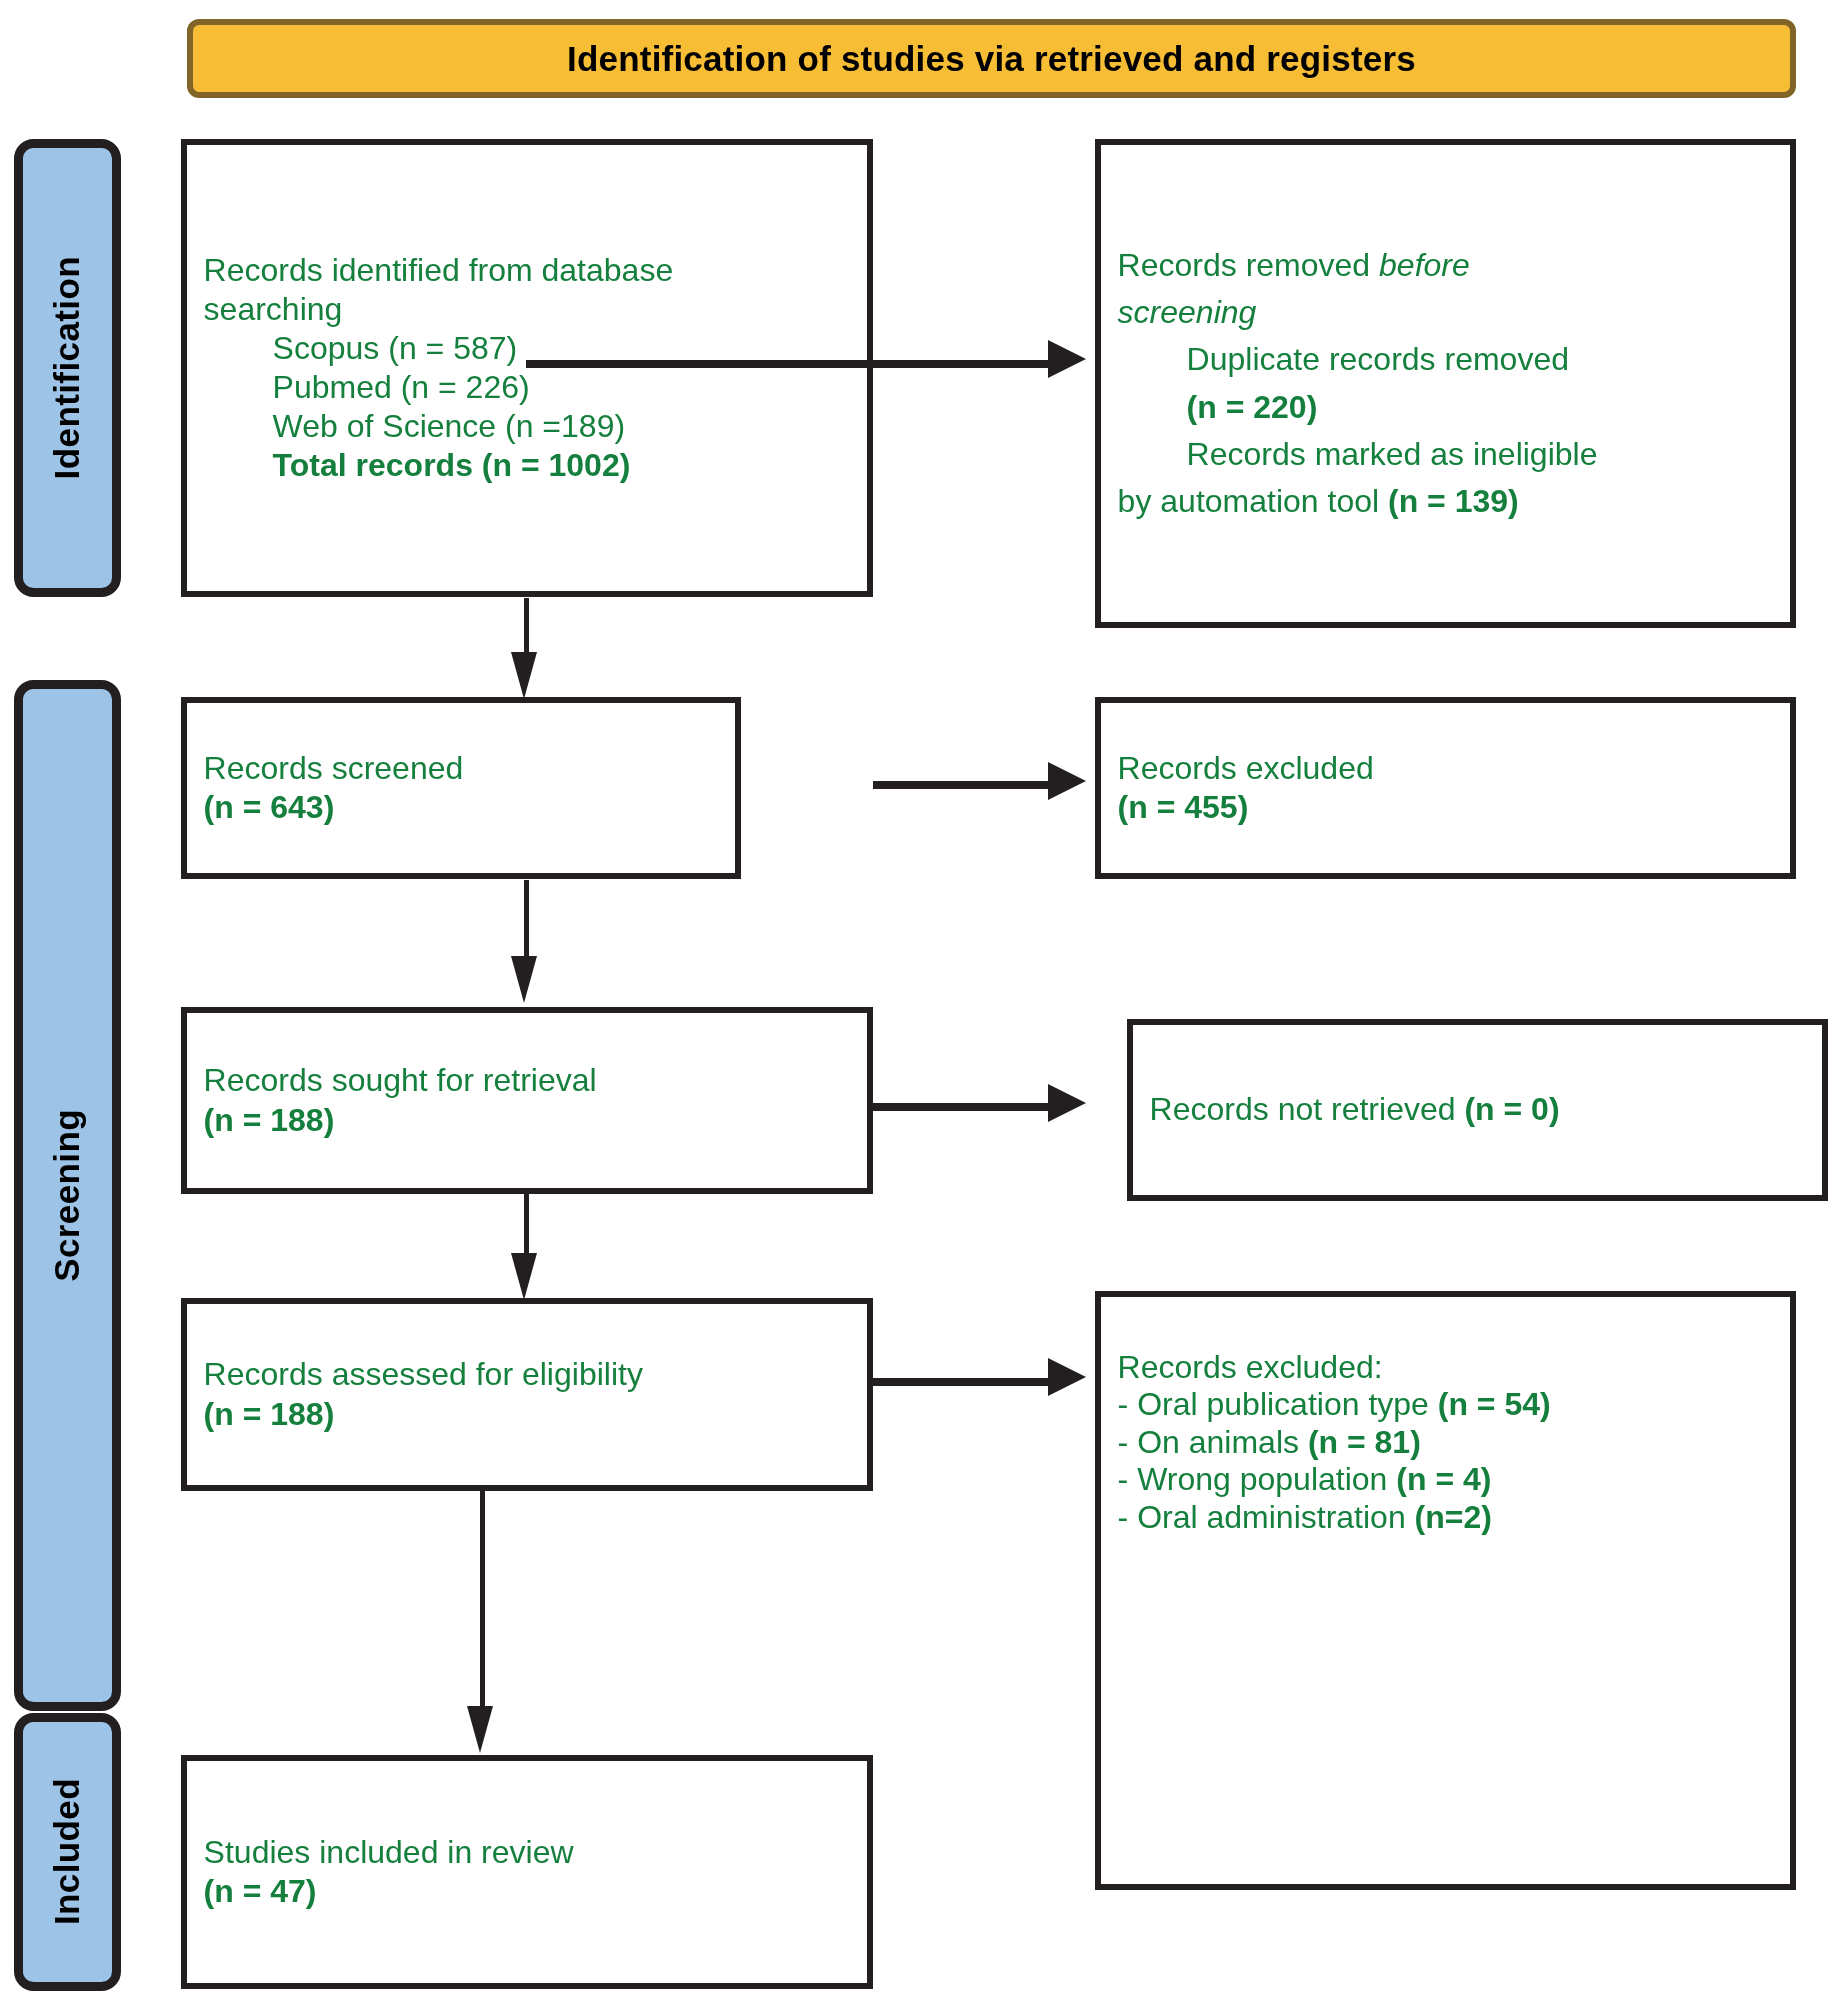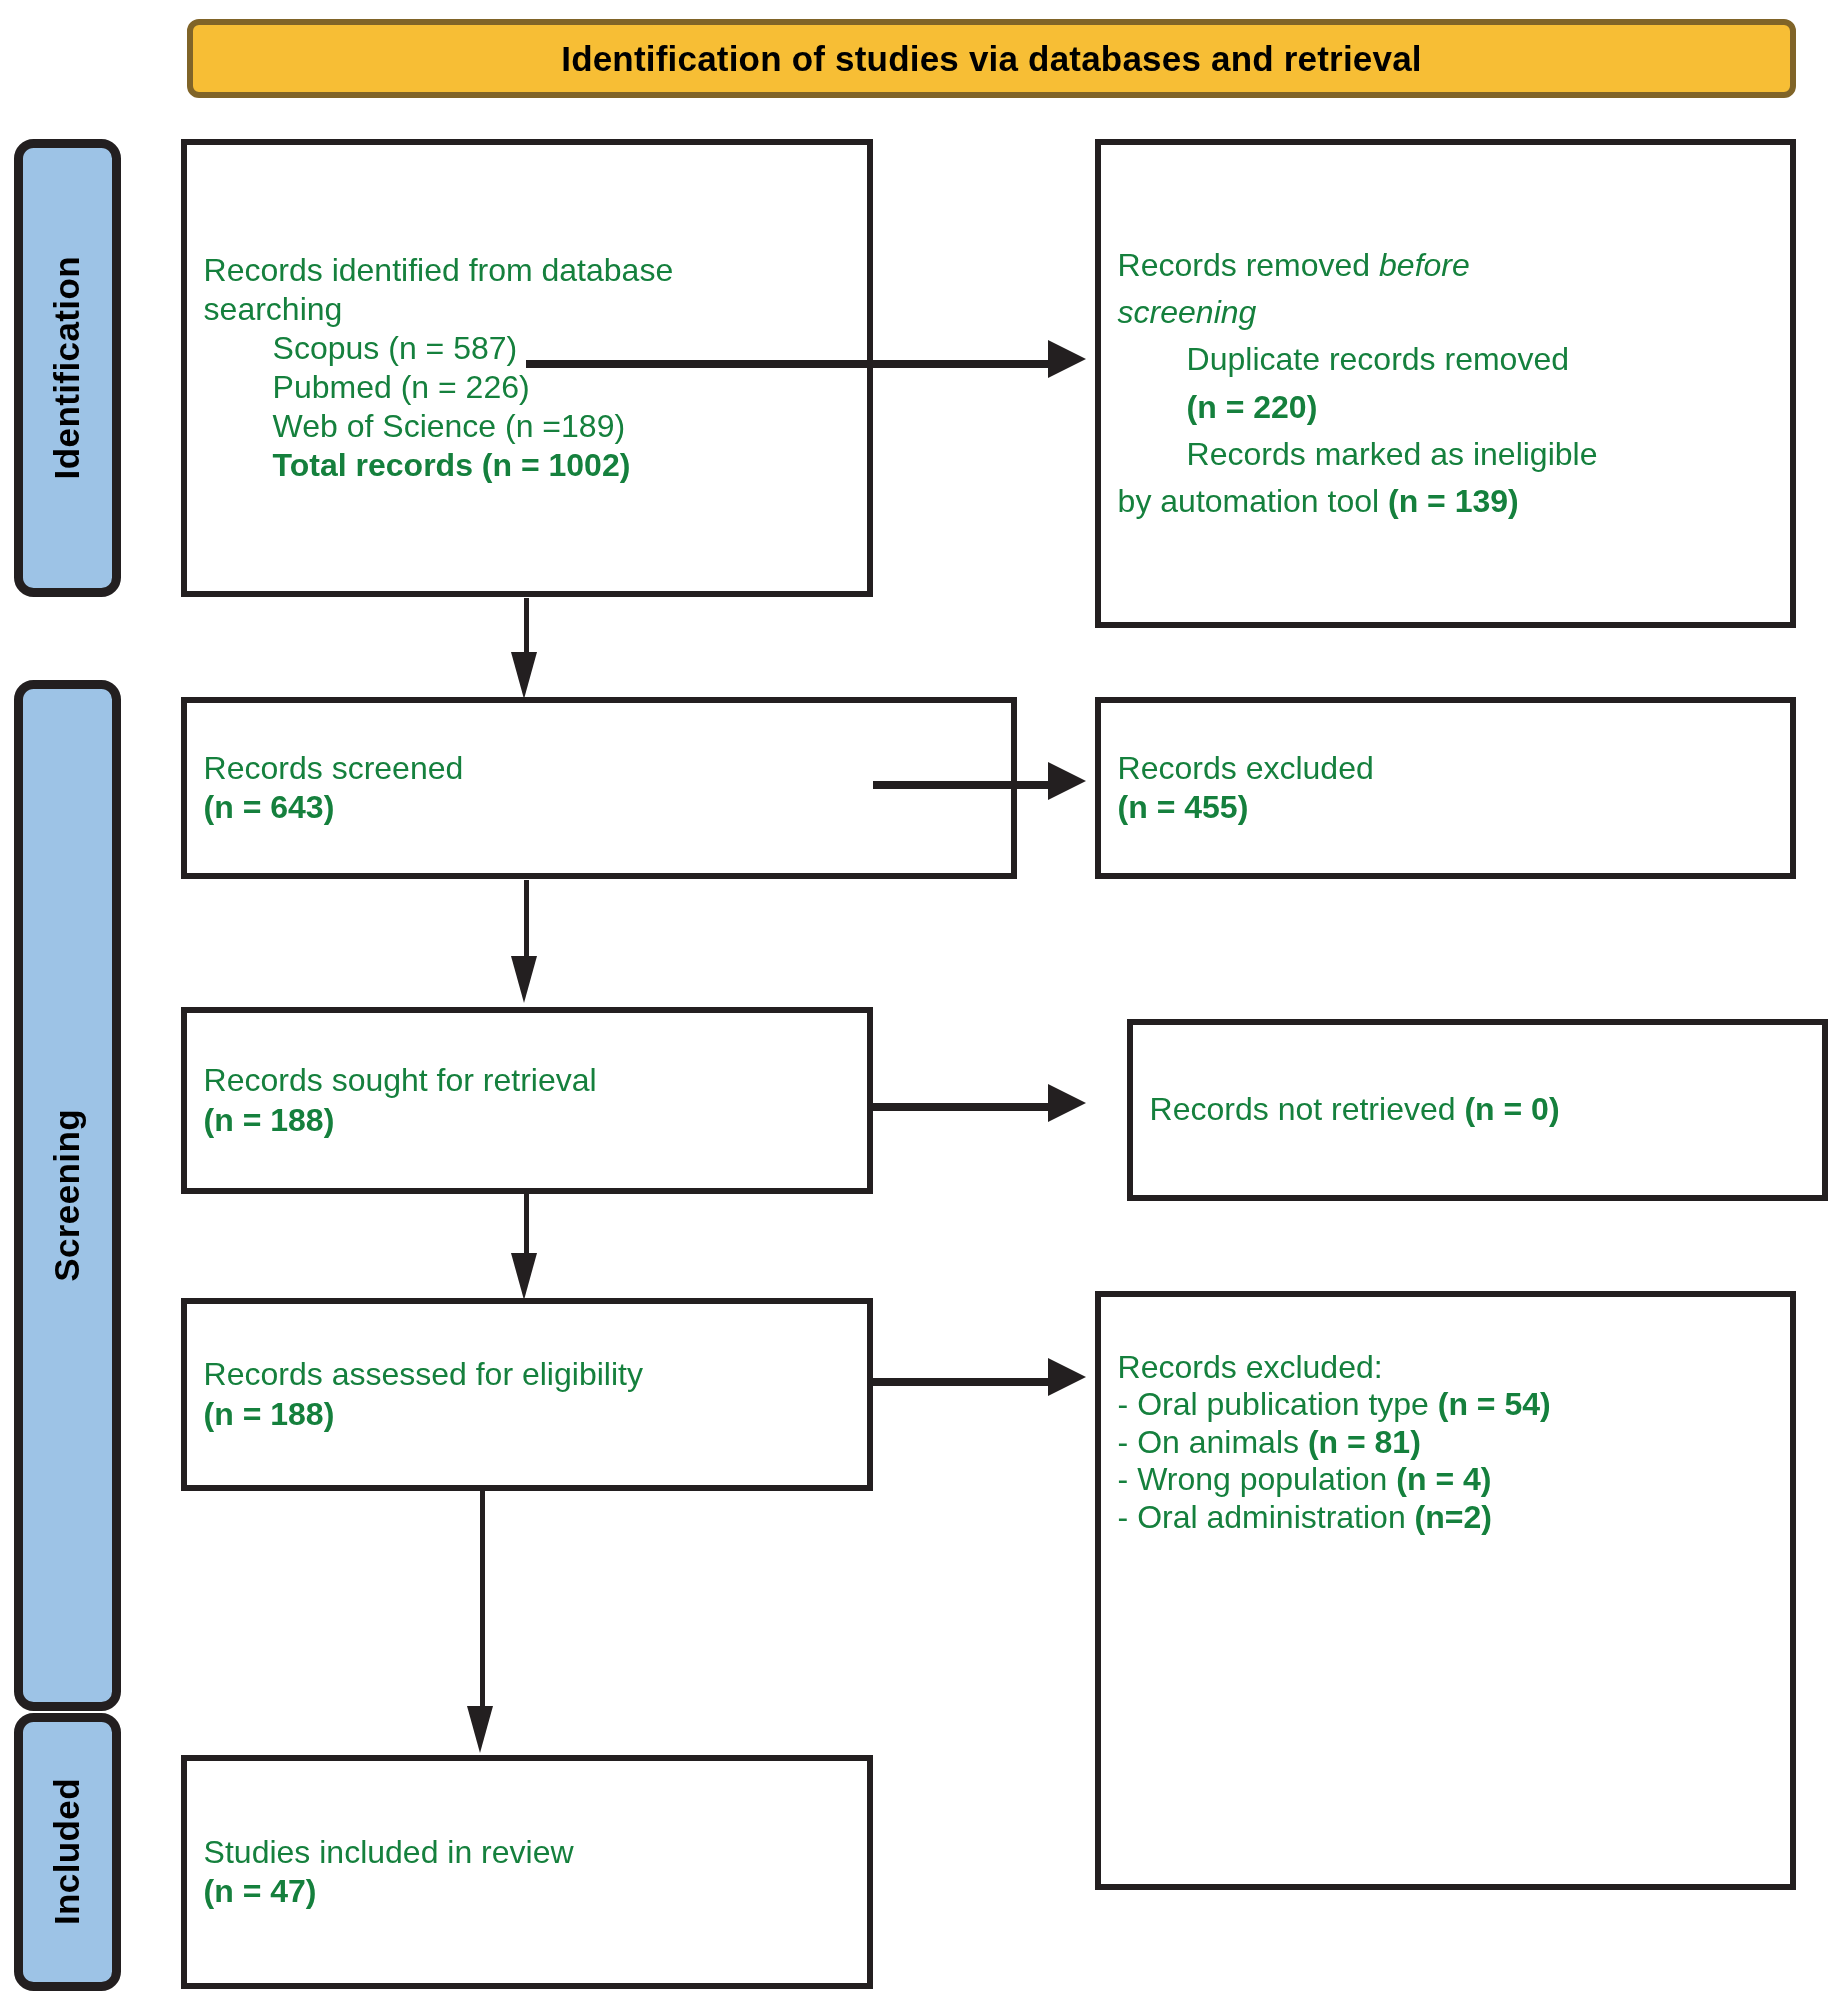--- a/index.html
+++ b/index.html
@@ -86,21 +86,21 @@
     color: #15803d;
   }
   .box p.indent  { padding-left: 69px; }
   .box p b       { font-weight: bold; }
   .box p i       { font-style: italic; }
   .box .tight    { line-height: 1.17; }
 
   
   #box-identified   { left: 181px;  top: 139px;  width: 692px;  height: 458px; }
   #box-removed      { left: 1095px; top: 139px;  width: 701px;  height: 489px; }
-  #box-screened     { left: 181px;  top: 697px;  width: 836px;  height: 182px; }
+  #box-screened     { left: 181px;  top: 697px;  width: 560px;  height: 182px; }
   #box-excluded1    { left: 1095px; top: 697px;  width: 701px;  height: 182px; }
   #box-sought       { left: 181px;  top: 1007px; width: 692px;  height: 187px; }
   #box-notretrieved { left: 1095px; top: 1019px; width: 701px;  height: 182px; margin-left: 32px; }
   #box-assessed     { left: 181px;  top: 1298px; width: 692px;  height: 193px; }
   #box-excluded2    { left: 1095px; top: 1291px; width: 701px;  height: 599px; }
   #box-included     { left: 181px;  top: 1755px; width: 692px;  height: 234px; }
 
   
   #box-removed   { justify-content: center; gap: 8px; }
   #box-excluded2 { justify-content: flex-start; padding-top: 52px; }
@@ -153,21 +153,21 @@
 
   #c8-v  { left: 480px;  top: 1491px; width: 5.3px; height: 219px; }
   #c8-av { left: 467px;  top: 1706px; }
 </style>
 </head>
 <body>
 
 <div id="stage">
 
   <div class="banner">
-    <span class="banner-text">Identification of studies via databases and retrieval</span>
+    <span class="banner-text">Identification of studies via retrieved and registers</span>
   </div>
 
   <div class="stagebar" id="bar-identification">
     <span class="stagebar-label">Identification</span>
   </div>
   <div class="stagebar" id="bar-screening">
     <span class="stagebar-label">Screening</span>
   </div>
   <div class="stagebar" id="bar-included">
     <span class="stagebar-label">Included</span>

